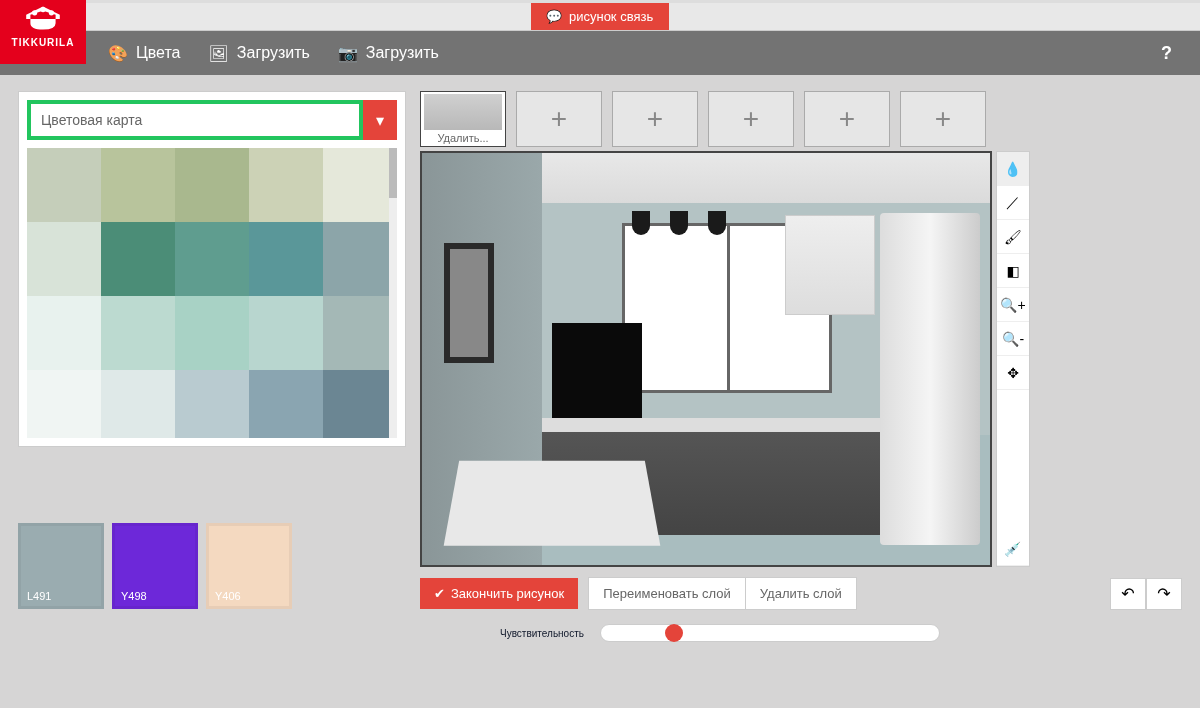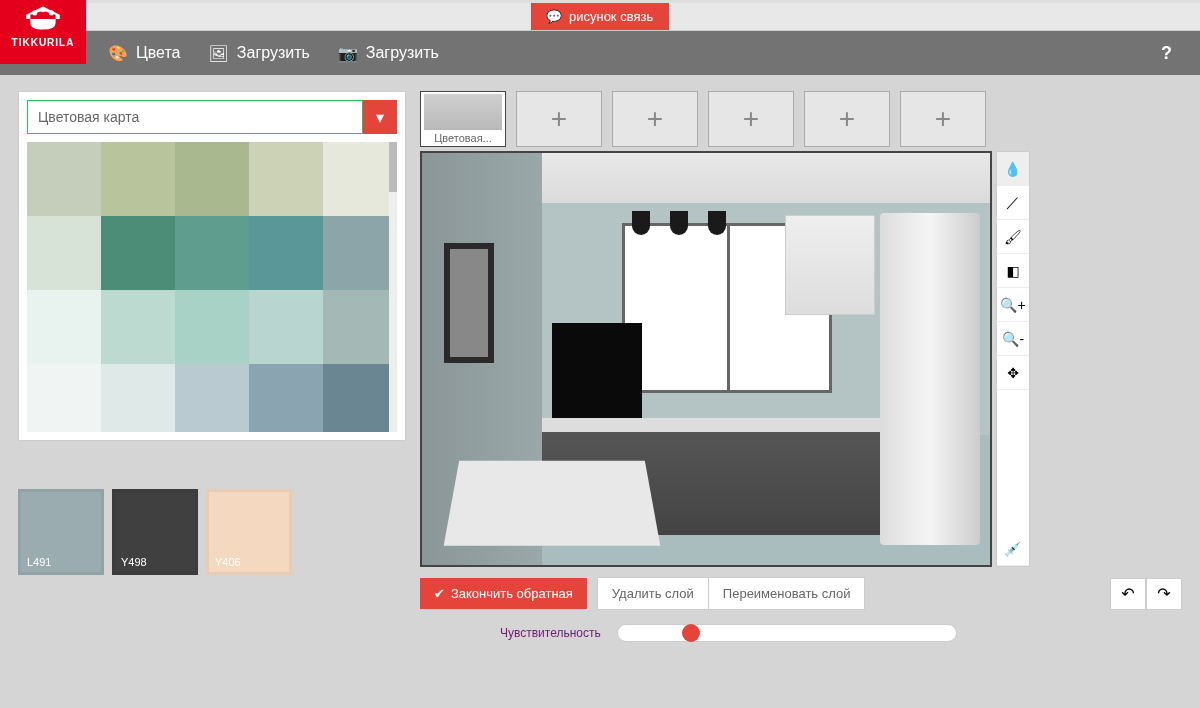--- a/index.html
+++ b/index.html
@@ -11,29 +11,29 @@
 .logo{width:86px;height:78px;background:#e4001c;position:relative;top:-28px;display:flex;flex-direction:column;align-items:center;justify-content:center;color:#fff}
 .logo svg{width:42px;height:30px}
 .logo-text{font-size:10px;font-weight:bold;letter-spacing:1px;margin-top:4px}
 .nav{display:flex;gap:28px;margin-left:22px;color:#fff;font-size:16px}
 .nav-item{display:flex;align-items:center;gap:8px;cursor:pointer}
 .help-icon{position:absolute;right:28px;color:#fff;font-size:18px;font-weight:bold;cursor:pointer}
 .content{display:flex;padding:16px 18px 0 18px;gap:14px}
 .left-col{width:388px}
 .picker{background:#fff;border:1px solid #ccc;padding:8px}
 .picker-row{display:flex;margin-bottom:8px}
-.map-select{flex:1;border:1px solid #22c55e;padding:8px 10px;font-size:14px;color:#666}
+.map-select{flex:1;border:4px solid #22c55e;padding:8px 10px;font-size:14px;color:#666}
 .dd-btn{width:34px;background:#e4443a;display:flex;align-items:center;justify-content:center;color:#fff;cursor:pointer}
 .search-input{flex:1;border:1px solid #ccc;padding:8px 10px;font-size:14px;color:#aaa}
 .search-btn{width:34px;background:#e4443a;display:flex;align-items:center;justify-content:center;color:#fff;cursor:pointer}
 .swatch-grid{display:grid;grid-template-columns:repeat(5,1fr);gap:0;height:290px;overflow:hidden;position:relative}
 .swatch{aspect-ratio:1}
 .scrollbar{position:absolute;right:0;top:0;bottom:0;width:8px;background:#eee}
 .scrollthumb{position:absolute;right:0;top:0;width:8px;height:50px;background:#bbb}
-.selected-row{display:flex;gap:8px;margin-top:48px}
+.selected-row{display:flex;gap:8px;margin-top:76px}
 .sel-sw{width:86px;height:86px;position:relative;display:flex;align-items:flex-end;padding:4px 6px;color:#fff;font-size:11px;border:3px solid rgba(0,0,0,0.05)}
 .right-col{flex:1}
 .surface-tabs{display:flex;gap:10px;margin-bottom:4px}
 .surface-tab{width:86px;height:56px;border:1px solid #aaa;background:#fff;display:flex;flex-direction:column;align-items:center;justify-content:center;font-size:11px;color:#666;cursor:pointer}
 .surface-tab.active{border:1px solid #444}
 .surface-thumb{width:78px;height:36px;background:linear-gradient(#d0d0d0,#b8b8b8);margin-bottom:2px}
 .surface-tab.add{font-size:28px;color:#888;background:#e6e6e6}
 .canvas-wrap{display:flex;gap:4px}
 .canvas{width:572px;height:416px;border:2px solid #444;background:#a9bdbf;position:relative;overflow:hidden}
 .toolbar{width:34px;background:#fff;border:1px solid #ccc;display:flex;flex-direction:column}
@@ -41,21 +41,21 @@
 .tool.active{background:#eee}
 .tool-sep{flex:1}
 .action-row{display:flex;gap:10px;margin-top:10px;align-items:center}
 .btn-primary{background:#e4443a;color:#fff;padding:8px 14px;font-size:13px;display:flex;align-items:center;gap:6px;border:none;cursor:pointer}
 .btn-group{display:flex;border:1px solid #ccc;background:#fff}
 .btn-sec{padding:8px 14px;font-size:13px;color:#666;border:none;background:#fff;cursor:pointer}
 .btn-sec:first-child{border-right:1px solid #ccc}
 .undo-group{display:flex;gap:0;margin-left:auto}
 .undo-btn{width:36px;height:32px;border:1px solid #ccc;background:#fff;display:flex;align-items:center;justify-content:center;cursor:pointer;font-size:16px}
 .sens-row{display:flex;align-items:center;gap:16px;margin-top:14px;margin-left:80px}
-.sens-label{font-size:12px;color:#701a75}
+.sens-label{font-size:10px;color:#0f172a}
 .slider{width:340px;height:18px;background:#fff;border:1px solid #ccc;border-radius:10px;position:relative}
 .slider-thumb{position:absolute;width:18px;height:18px;background:#e4443a;border-radius:50%;top:-1px;left:64px;cursor:pointer}
 
 .scene-ceiling{position:absolute;top:0;left:0;right:0;height:60px;background:linear-gradient(#e8e8e8,#d8d8d8)}
 .scene-wall-left{position:absolute;left:0;top:0;bottom:0;width:120px;background:linear-gradient(90deg,#8a9698,#9aa8aa)}
 .scene-wall-back{position:absolute;left:120px;right:0;top:50px;bottom:130px;background:#b4c3c4}
 .scene-window{position:absolute;left:200px;top:70px;width:210px;height:170px;background:#fff;border:3px solid #666}
 .scene-window::before{content:"";position:absolute;left:50%;top:0;bottom:0;width:3px;background:#666}
 .scene-fridge{position:absolute;right:10px;top:60px;bottom:20px;width:100px;background:linear-gradient(90deg,#ddd,#f5f5f5,#ccc);border-radius:4px}
 .scene-upper{position:absolute;right:115px;top:62px;width:90px;height:100px;background:linear-gradient(#eee,#ddd);border:1px solid #ccc}
@@ -138,34 +138,34 @@
       <div class="scrollbar">
             <div class="scrollthumb"></div>
           </div>
         </div>
     </div>
 
     <div class="selected-row" id="selected-row">
         <div class="sel-sw" style="background: rgb(154, 172, 176);">
           <span>L491</span>
         </div>
-        <div class="sel-sw" style="background: #404040;">
+        <div class="sel-sw" style="background: #6d28d9;">
           <span>Y498</span>
         </div>
         <div class="sel-sw" style="background: rgb(244, 217, 192);">
           <span>Y406</span>
         </div>
       </div>
   </div>
 
   <div class="right-col">
     <div class="surface-tabs">
       <div class="surface-tab active">
         <div class="surface-thumb"></div>
-        <span>Цветовая...</span>
+        <span>Удалить...</span>
       </div>
       <div class="surface-tab add">
           <span>+</span>
         </div>
       <div class="surface-tab add">
           <span>+</span>
         </div>
       <div class="surface-tab add">
           <span>+</span>
         </div>
@@ -221,25 +221,25 @@
         <div class="tool-sep"></div>
         <div class="tool">
             <span>💉</span>
           </div>
       </div>
     </div>
 
     <div class="action-row">
       <button class="btn-primary">
         <span>✔</span>
-        <span>Закончить обратная</span>
+        <span>Закончить рисунок</span>
       </button>
       <div class="btn-group">
+        <button class="btn-sec">Переименовать слой</button>
         <button class="btn-sec">Удалить слой</button>
-        <button class="btn-sec">Переименовать слой</button>
       </div>
       <div class="undo-group">
         <div class="undo-btn">
             <span>↶</span>
           </div>
         <div class="undo-btn">
             <span>↷</span>
           </div>
       </div>
     </div>

